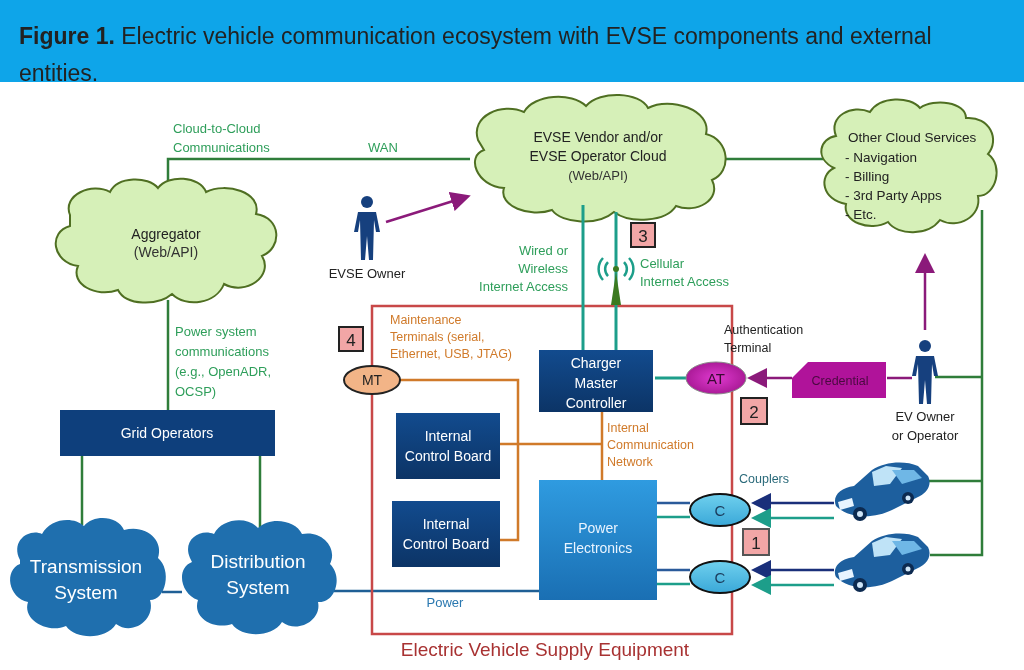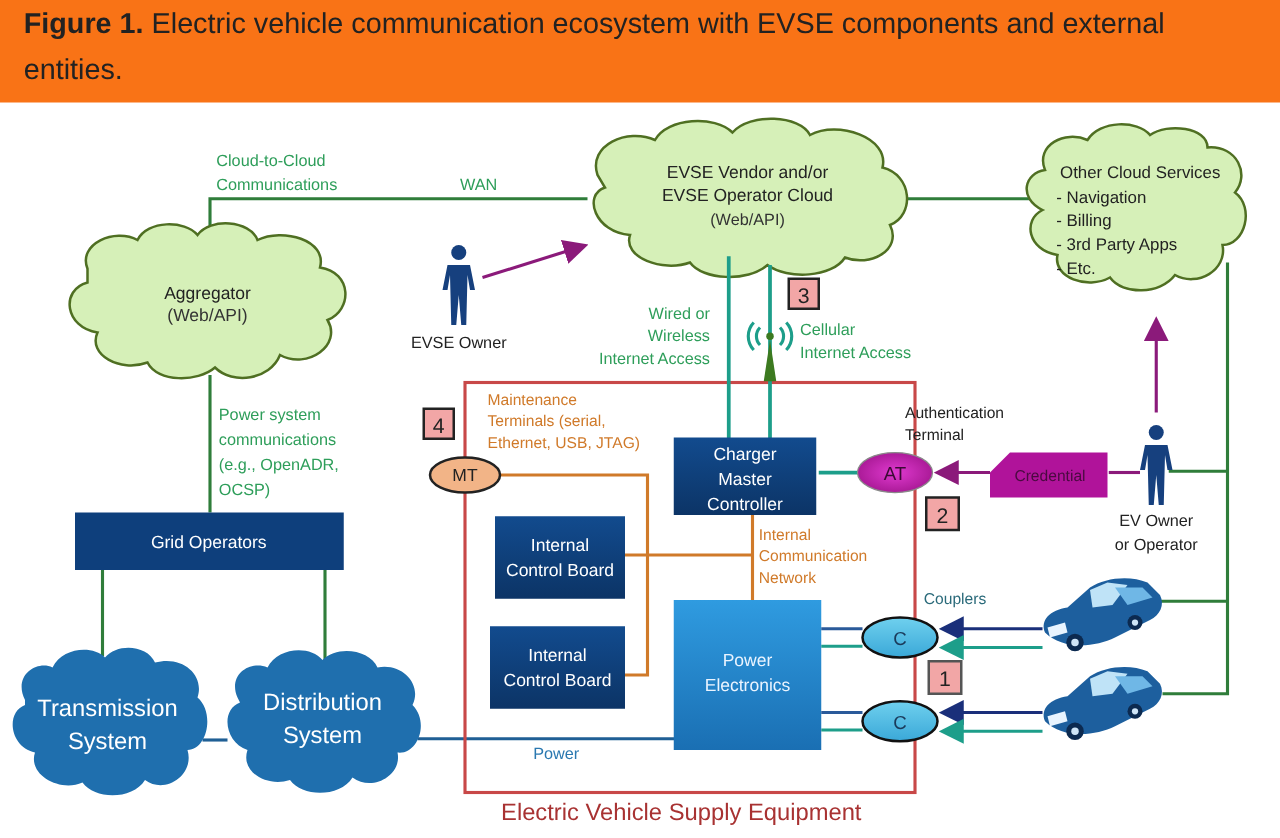--- a/index.html
+++ b/index.html
@@ -1,17 +1,17 @@
 <!DOCTYPE html>
 <html><head>
 <meta charset="utf-8">
 <style>
   html, body { margin:0; padding:0; background:#ffffff; }
   body { width:1024px; height:670px; position:relative; overflow:hidden; font-family:"Liberation Sans", sans-serif; }
-  .caption { position:absolute; left:0; top:0; width:1024px; height:82px; background:#f97316; box-sizing:border-box; padding:0 20px 0 19px; font-size:23px; line-height:37px; color:#222; }
+  .caption { position:absolute; left:0; top:0; width:1024px; height:82px; background:#0ea5e9; box-sizing:border-box; padding:18px 20px 0 19px; font-size:23px; line-height:37px; color:#222; }
   .caption b { font-weight:bold; }
   svg { position:absolute; left:0; top:82px; }
   .t { font-family:"Liberation Sans", sans-serif; }
 </style>
 </head>
 <body>
 
 <div class="caption"><b>Figure 1.</b><span> Electric vehicle communication ecosystem with EVSE components and external entities.</span></div>
 
 <svg width="1024" height="588" viewBox="0 82 1024 588">

